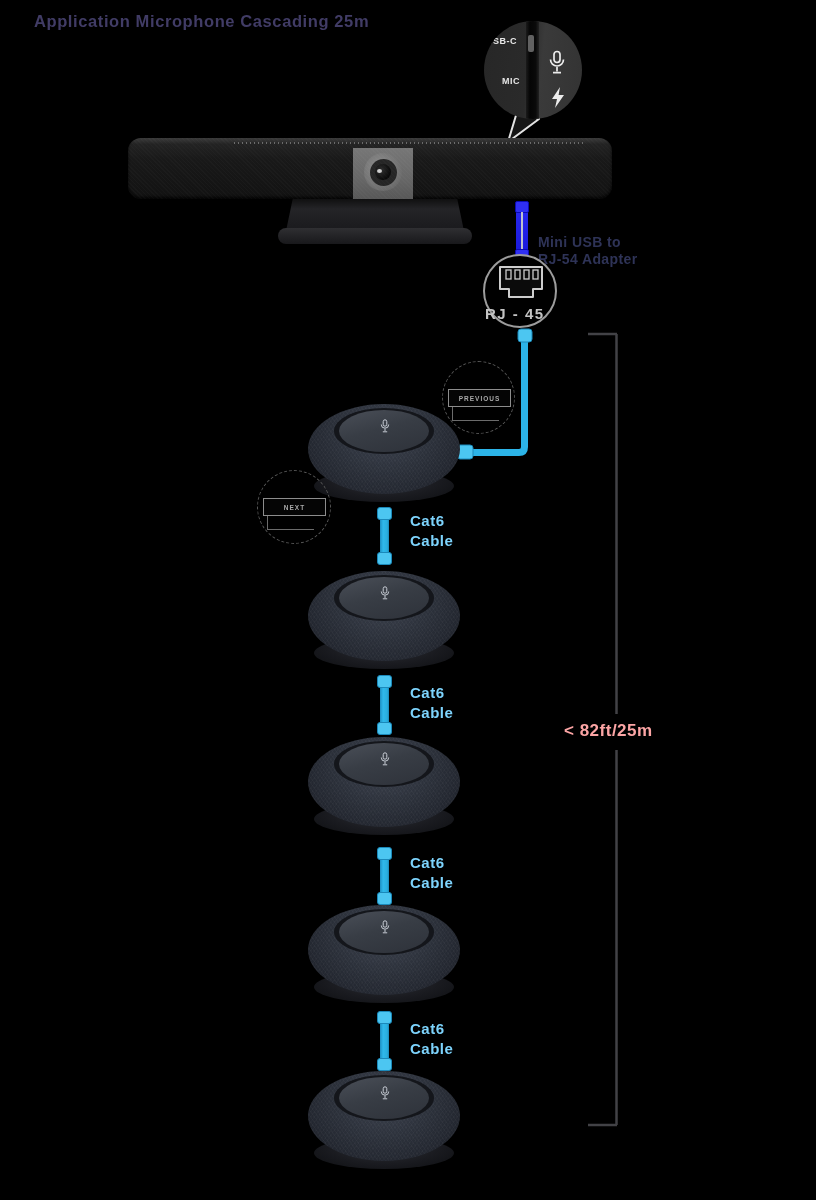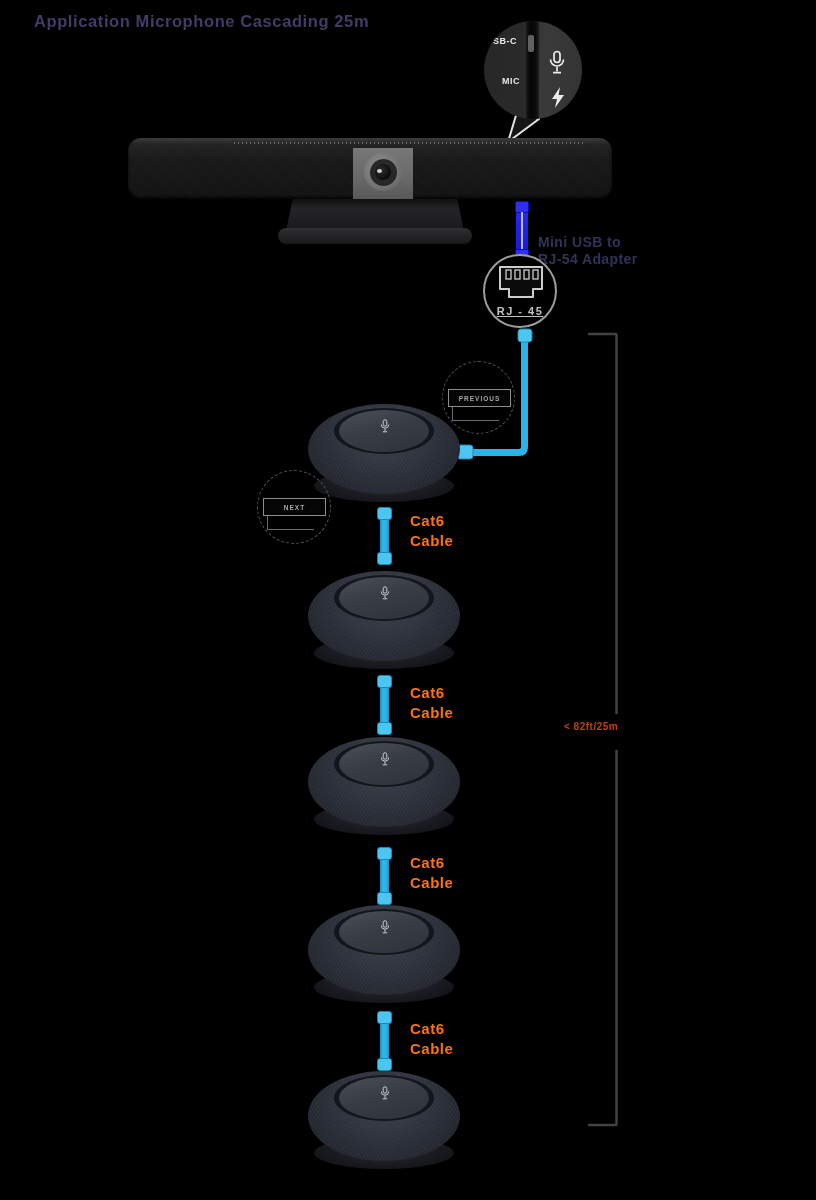--- a/index.html
+++ b/index.html
@@ -58,22 +58,22 @@
   .blue-stripe{position:absolute;left:5px;top:10px;width:2px;height:38px;background:#d9ddc9;opacity:.85;}
 
   
   .adapter-label{position:absolute;left:538px;top:206px;font-size:14px;font-weight:bold;
             line-height:17px;color:#2e3357;letter-spacing:.4px;margin-top:28px;}
 
   
   .rj45{position:absolute;left:483px;top:254px;width:74px;height:74px;border-radius:50%;z-index:3;
         background:#000;border:2px solid #9c9c9c;box-sizing:border-box;}
   .rj45-jack{position:absolute;left:11px;top:9px;}
-  .rj45-label{position:absolute;left:0;top:49px;width:70px;text-align:center;font-size:11px;
-        font-weight:bold;color:#c3c3c3;letter-spacing:1.5px;text-decoration:underline;}
+  .rj45-label{position:absolute;left:0;top:49px;width:70px;font-size:15px;
+        font-weight:bold;color:#c3c3c3;letter-spacing:1.5px;}
 
   
   .overlay{position:absolute;left:0;top:0;z-index:2;pointer-events:none;}
 
   
   .ring-callout{position:absolute;border:1.5px dashed #565656;border-radius:50%;z-index:3;box-sizing:border-box;}
   .rc-prev{left:442px;top:361px;width:73px;height:73px;}
   .rc-next{left:257px;top:470px;width:74px;height:74px;}
   .slot{position:absolute;left:5px;top:27px;width:61px;height:16px;border:1px solid #8d8d8d;
         background:#050505;display:flex;align-items:center;justify-content:center;}
@@ -99,26 +99,26 @@
   
   .vcable{position:absolute;left:380px;width:9px;z-index:2;border-radius:2px;
         background:linear-gradient(90deg,#1d8fc2,#2fb9ec 35%,#2aaede 80%,#1b86b6);}
   .cA{top:508px;height:56px}.cB{top:676px;height:58px}.cC{top:848px;height:56px}.cD{top:1012px;height:58px}
   .cap{position:absolute;left:-3px;width:15px;height:13px;border-radius:3px;background:#4cc6f1;
         border:1px solid #1b89ba;box-sizing:border-box;}
   .cap-t{top:-1px}.cap-b{bottom:-1px}
 
   
   .cat6-label{position:absolute;left:410px;font-size:15px;font-weight:bold;line-height:20px;
-        color:#f97316;letter-spacing:.5px;}
+        color:#7dd3fc;letter-spacing:.5px;}
   .lA{top:511px}.lB{top:683px}.lC{top:853px}.lD{top:1019px}
 
   
-  .distance{position:absolute;left:564px;top:721px;font-size:10px;font-weight:bold;
-        color:#c2410c;letter-spacing:.5px;text-align:center;}
+  .distance{position:absolute;left:564px;top:721px;font-size:17px;font-weight:bold;
+        color:#fca5a5;letter-spacing:.5px;text-align:center;}
 </style>
 </head>
 <body>
 
 <div id="canvas">
 
   <h1 class="title">Application Microphone Cascading 25m</h1>
 
   <svg class="tc-tail" width="48" height="42">
     <polygon points="19,6 41,13 10,36" fill="#161616" stroke="#e3e3e3" stroke-width="2" stroke-linejoin="round"></polygon>

